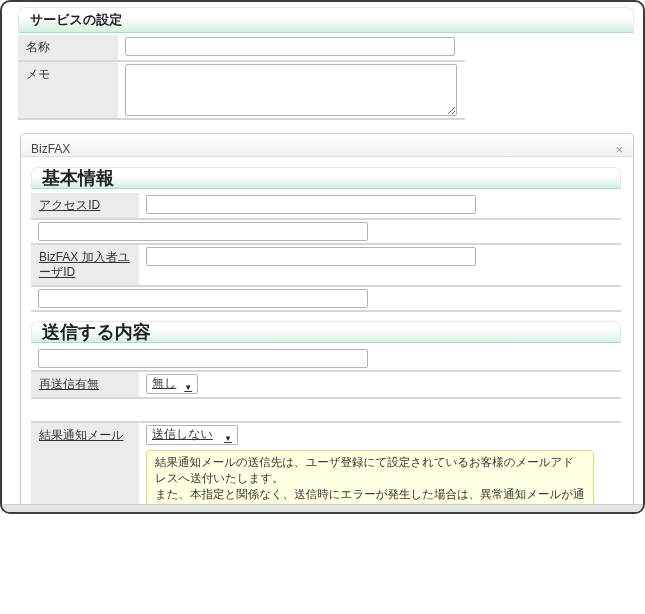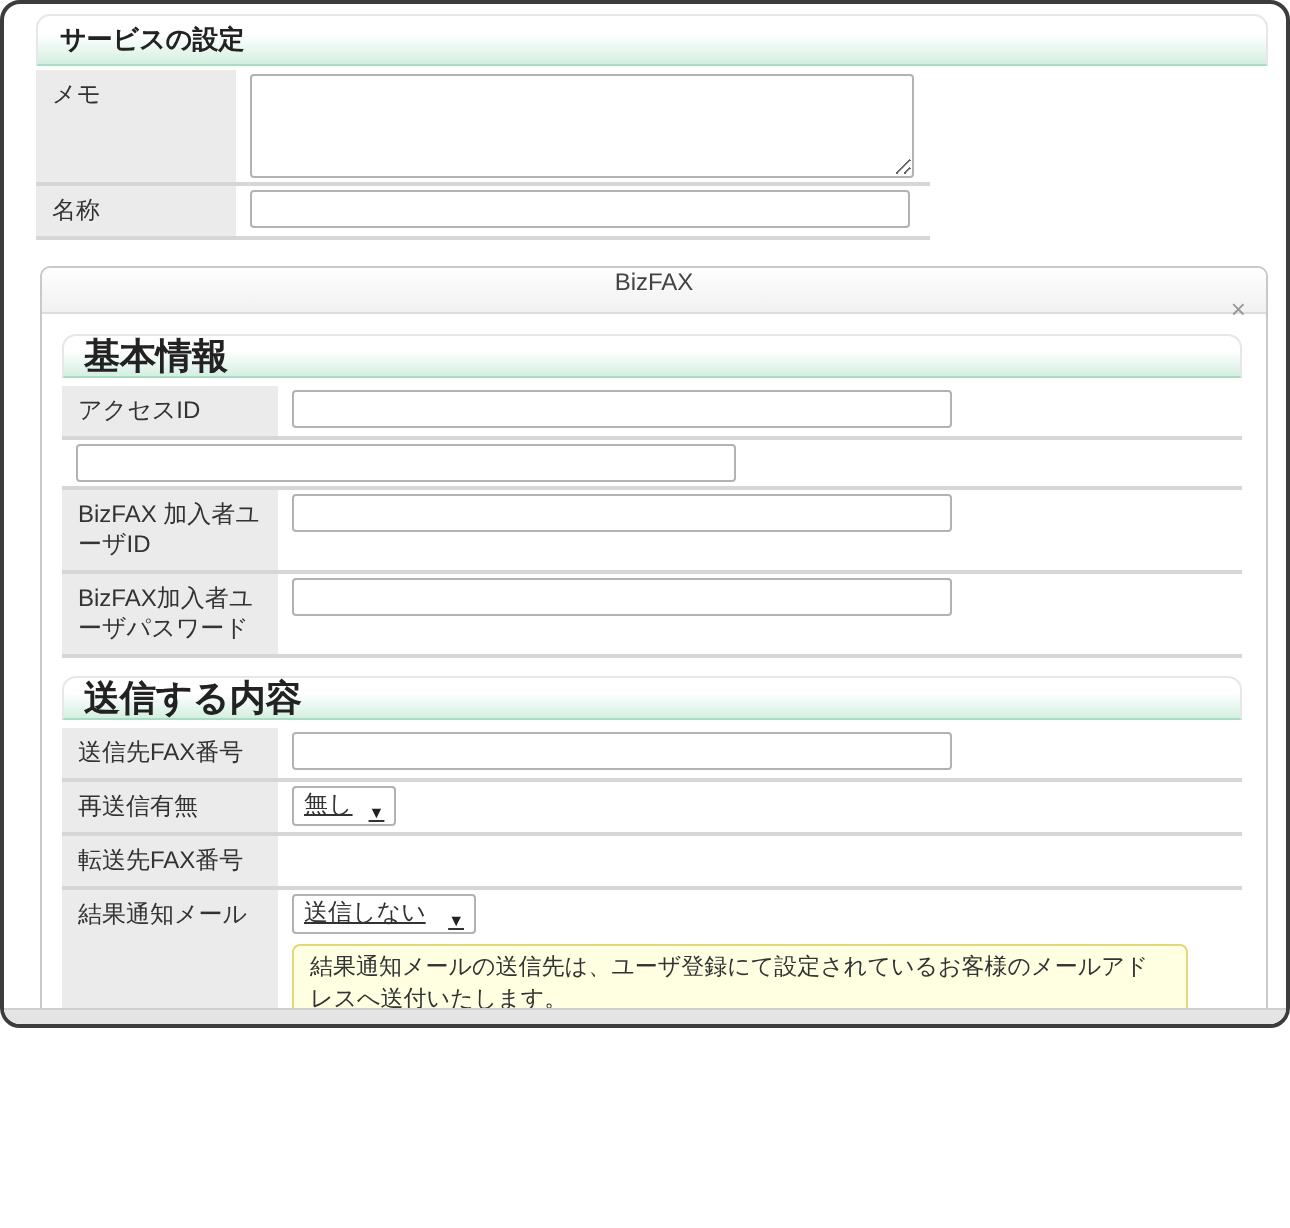--- a/index.html
+++ b/index.html
@@ -40,25 +40,25 @@
     width:332px; height:52px; border:1px solid #b2b2b2; border-radius:2px;
     padding:2px 4px; font:inherit; background:#fff; resize:both; display:block;
   }
 
   
   .panel { margin:13px 9px 0 18px; border:1px solid #c9c9c9; border-radius:5px; background:#fff; }
   .panel-header {
     height:23px; padding:0 10px;
     background:linear-gradient(#fefefe,#f1f1f1);
     border-bottom:1px solid #ddd; border-radius:5px 5px 0 0;
-    display:flex; align-items:center; color:#444;flex-direction:column;
+    display:flex; align-items:flex-end; color:#444;
   }
   .close-btn { margin-left:auto; color:#999; font-size:13px; line-height:1; cursor:pointer; }
   .panel-body { padding:7px 12px 10px 10px; }
-  .panel .label-cell { width:108px; }
+  .panel .label-cell { width:108px;text-decoration:underline; }
   .form-row.tall .label-cell { min-height:34px; }
 
   
   .select {
     display:inline-flex; align-items:flex-end; justify-content:space-between;
     gap:8px; min-width:46px; height:20px; padding:1px 5px;
     border:1px solid #b2b2b2; border-radius:2px; background:#fff; cursor:default;text-decoration:underline;
   }
   .select.wide { min-width:92px; }
   .select .arrow { font-size:8px; color:#222; }
@@ -80,29 +80,29 @@
 <body>
 
 <div class="window">
 
   <div class="gradient-header main-header">
     <span>サービスの設定</span>
   </div>
 
   <div class="top-form">
     <div class="form-row">
+      <div class="label-cell">名称</div>
+      <div class="field-cell">
+        <input class="text" type="text" value="" style="">
+      </div>
+    </div>
+    <div class="form-row">
       <div class="label-cell">メモ</div>
       <div class="field-cell">
         <textarea class="memo" value="" style=""></textarea>
-      </div>
-    </div>
-    <div class="form-row">
-      <div class="label-cell">名称</div>
-      <div class="field-cell">
-        <input class="text" type="text" value="" style="">
       </div>
     </div>
   </div>
 
   <div class="panel">
     <div class="panel-header">
       <span>BizFAX</span>
       <span class="close-btn">×</span>
     </div>
 
@@ -126,49 +126,46 @@
       </div>
 
       <div class="form-row tall">
         <div class="label-cell">BizFAX 加入者ユーザID</div>
         <div class="field-cell">
           <input class="text" type="text" value="" style="">
         </div>
       </div>
 
       <div class="form-row tall">
-        <div class="label-cell">BizFAX加入者ユーザパスワード</div>
         <div class="field-cell">
           <input class="text" type="text" value="" style="">
         </div>
       </div>
 
       <div class="gradient-header sub-header" style="margin-top:9px;">
         <span>送信する内容</span>
       </div>
 
       <div class="form-row">
-        <div class="label-cell">送信先FAX番号</div>
         <div class="field-cell">
           <input class="text" type="text" value="" style="">
         </div>
       </div>
 
       <div class="form-row">
         <div class="label-cell">再送信有無</div>
         <div class="field-cell">
           <span class="select">
             <span>無し</span>
             <span class="arrow">▼</span>
           </span>
         </div>
       </div>
 
       <div class="form-row">
-        <div class="label-cell">転送先FAX番号</div>
       </div>
 
       <div class="form-row">
         <div class="label-cell">結果通知メール</div>
         <div class="field-cell">
           <span class="select wide">
             <span>送信しない</span>
             <span class="arrow">▼</span>
           </span>
           <div class="note wide">結果通知メールの送信先は、ユーザ登録にて設定されているお客様のメールアドレスへ送付いたします。

